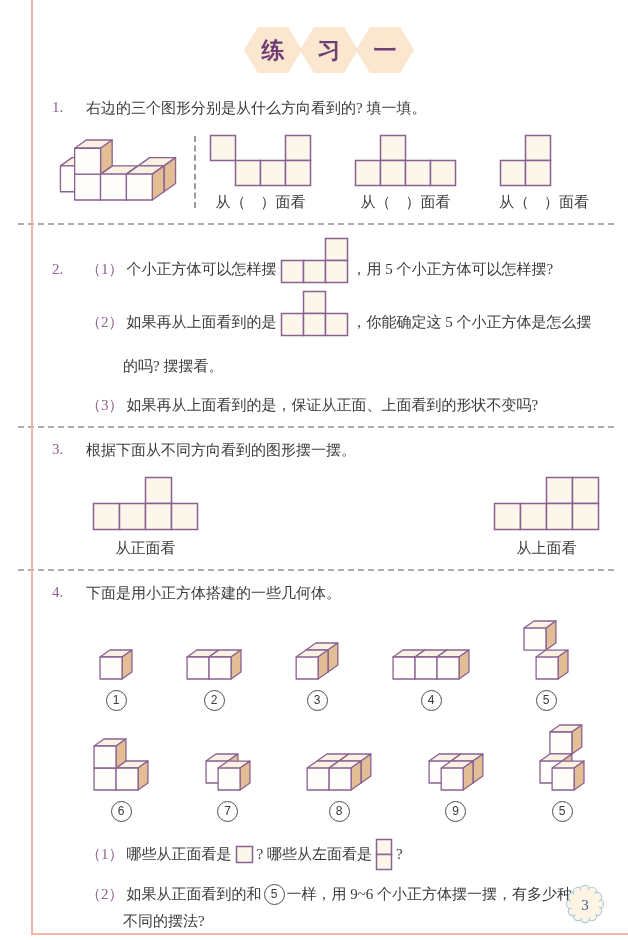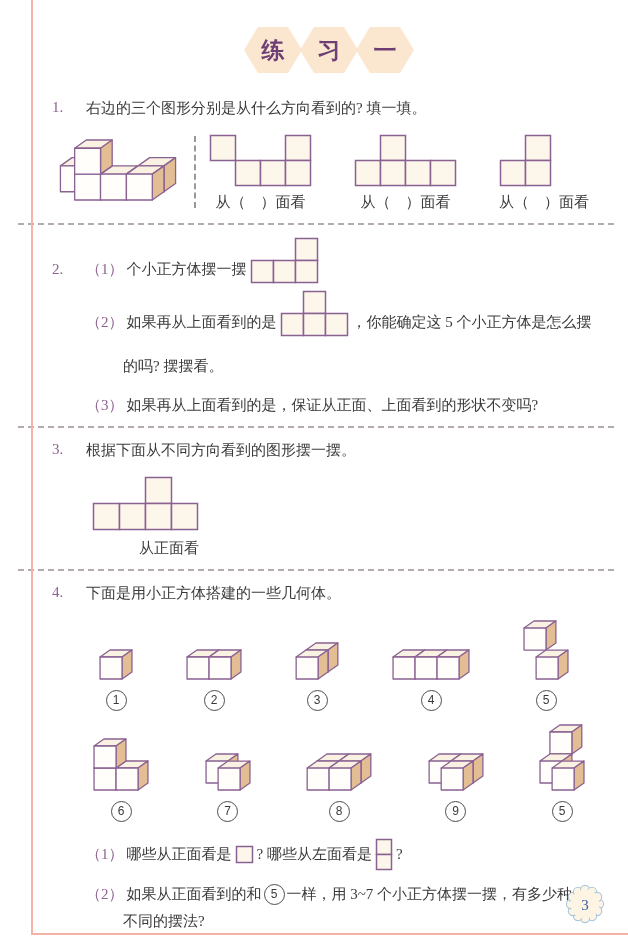--- a/index.html
+++ b/index.html
@@ -37,21 +37,21 @@
   .flexline { display:flex; align-items:flex-end; white-space:nowrap; }
   .flexline .t, .flexline .qnum, .flexline .pnum { line-height:25px; }
   .q2-p1 { margin:12px 12px 0 52px; }
   .q2-p2 { margin:8px 12px 0 86px; }
   .cont  { margin:19px 12px 0 123px; line-height:25px; white-space:nowrap; }
   .q2-p3 { display:flex; margin:17px 12px 0 86px; white-space:nowrap; }
   .ifig  { margin:0 3px -2px 3px; }
 
   
   .q3-figs { display:flex; justify-content:space-between; align-items:flex-end; margin:16px 28px 0 92px; }
-  .q3block { text-align:right; }
+  .q3block { text-align:center; }
   .q3label { margin-top:8px; }
 
   
   .solid-row1 { display:flex; justify-content:space-between; align-items:flex-end; margin:16px 58px 0 98px; }
   .solid-row2 { display:flex; justify-content:space-between; align-items:flex-end; margin:12px 42px 0 92px; }
   .solidcell { display:flex; flex-direction:column; align-items:center; }
   .circ {
     margin-top:9px; width:19px; height:19px; border:1.3px solid #4d4d4d; border-radius:50%;
     font-family:"Liberation Sans","DejaVu Sans",sans-serif; font-size:12px; line-height:19px;
     text-align:center; color:#3a3a3a; flex:none;
@@ -135,29 +135,30 @@
       </div>
     </div>
   </div>
 
   <div class="hsep"></div>
 
   <div>
     <div class="flexline q2-p1">
       <span class="qnum">2.</span>
       <span class="pnum">（1）</span>
-      <span class="t">个小正方体摆一摆</span>
+      <span class="t">个小正方体可以怎样摆</span>
       <span class="ifig">
           <svg width="69" height="47" style="display:block;">
             <rect x="45.5" y="1.5" width="22" height="22" fill="#fdf6ea" stroke="#8a6292" stroke-width="1.5"></rect>
             <rect x="1.5" y="23.5" width="22" height="22" fill="#fdf6ea" stroke="#8a6292" stroke-width="1.5"></rect>
             <rect x="23.5" y="23.5" width="22" height="22" fill="#fdf6ea" stroke="#8a6292" stroke-width="1.5"></rect>
             <rect x="45.5" y="23.5" width="22" height="22" fill="#fdf6ea" stroke="#8a6292" stroke-width="1.5"></rect>
           </svg>
         </span>
+      <span class="t">，用 5 个小正方体可以怎样摆?</span>
     </div>
     <div class="flexline q2-p2">
       <span class="pnum">（2）</span>
       <span class="t">如果再从上面看到的是</span>
       <span class="ifig">
           <svg width="69" height="47" style="display:block;">
             <rect x="23.5" y="1.5" width="22" height="22" fill="#fdf6ea" stroke="#8a6292" stroke-width="1.5"></rect>
             <rect x="1.5" y="23.5" width="22" height="22" fill="#fdf6ea" stroke="#8a6292" stroke-width="1.5"></rect>
             <rect x="23.5" y="23.5" width="22" height="22" fill="#fdf6ea" stroke="#8a6292" stroke-width="1.5"></rect>
             <rect x="45.5" y="23.5" width="22" height="22" fill="#fdf6ea" stroke="#8a6292" stroke-width="1.5"></rect>
@@ -182,20 +183,31 @@
     <div class="q3-figs">
       <div class="q3block">
         <span><svg width="107" height="55" style="display:block;">
               <rect x="53.5" y="1.5" width="26" height="26" fill="#fdf6ea" stroke="#8a6292" stroke-width="1.5"></rect>
               <rect x="1.5" y="27.5" width="26" height="26" fill="#fdf6ea" stroke="#8a6292" stroke-width="1.5"></rect>
               <rect x="27.5" y="27.5" width="26" height="26" fill="#fdf6ea" stroke="#8a6292" stroke-width="1.5"></rect>
               <rect x="53.5" y="27.5" width="26" height="26" fill="#fdf6ea" stroke="#8a6292" stroke-width="1.5"></rect>
               <rect x="79.5" y="27.5" width="26" height="26" fill="#fdf6ea" stroke="#8a6292" stroke-width="1.5"></rect>
             </svg></span>
         <div class="q3label">从正面看</div>
+      </div>
+      <div class="q3block">
+        <span><svg width="107" height="55" style="display:block;">
+              <rect x="53.5" y="1.5" width="26" height="26" fill="#fdf6ea" stroke="#8a6292" stroke-width="1.5"></rect>
+              <rect x="79.5" y="1.5" width="26" height="26" fill="#fdf6ea" stroke="#8a6292" stroke-width="1.5"></rect>
+              <rect x="1.5" y="27.5" width="26" height="26" fill="#fdf6ea" stroke="#8a6292" stroke-width="1.5"></rect>
+              <rect x="27.5" y="27.5" width="26" height="26" fill="#fdf6ea" stroke="#8a6292" stroke-width="1.5"></rect>
+              <rect x="53.5" y="27.5" width="26" height="26" fill="#fdf6ea" stroke="#8a6292" stroke-width="1.5"></rect>
+              <rect x="79.5" y="27.5" width="26" height="26" fill="#fdf6ea" stroke="#8a6292" stroke-width="1.5"></rect>
+            </svg></span>
+        <div class="q3label">从上面看</div>
       </div>
     </div>
   </div>
 
   <div class="hsep"></div>
 
   <div>
     <div class="qline" style="margin-top:13px;">
       <span class="qnum">4.</span>
       <span class="t">下面是用小正方体搭建的一些几何体。</span>
@@ -366,21 +378,21 @@
             <rect x="1.5" y="1.5" width="15" height="15" fill="#fdf6ea" stroke="#8a6292" stroke-width="1.5"></rect>
             <rect x="1.5" y="16.5" width="15" height="15" fill="#fdf6ea" stroke="#8a6292" stroke-width="1.5"></rect>
           </svg>
         </span>
       <span class="t">?</span>
     </div>
     <div class="q4-p">
       <span class="pnum">（2）</span>
       <span class="t">如果从正面看到的和</span>
       <span class="circ inline">5</span>
-      <span class="t">一样，用 3~7 个小正方体摆一摆，有多少种</span>
+      <span class="t">一样，用 9~6 个小正方体摆一摆，有多少种</span>
     </div>
     <div class="q4-cont">不同的摆法?</div>
     <div class="q4-p">
       <span class="pnum">（3）</span>
       <span class="t">和同桌之间互相提一个问题并解答。</span>
     </div>
   </div>
 
   <div class="badge">
     <svg width="42" height="42" viewBox="-21 -21 42 42">

